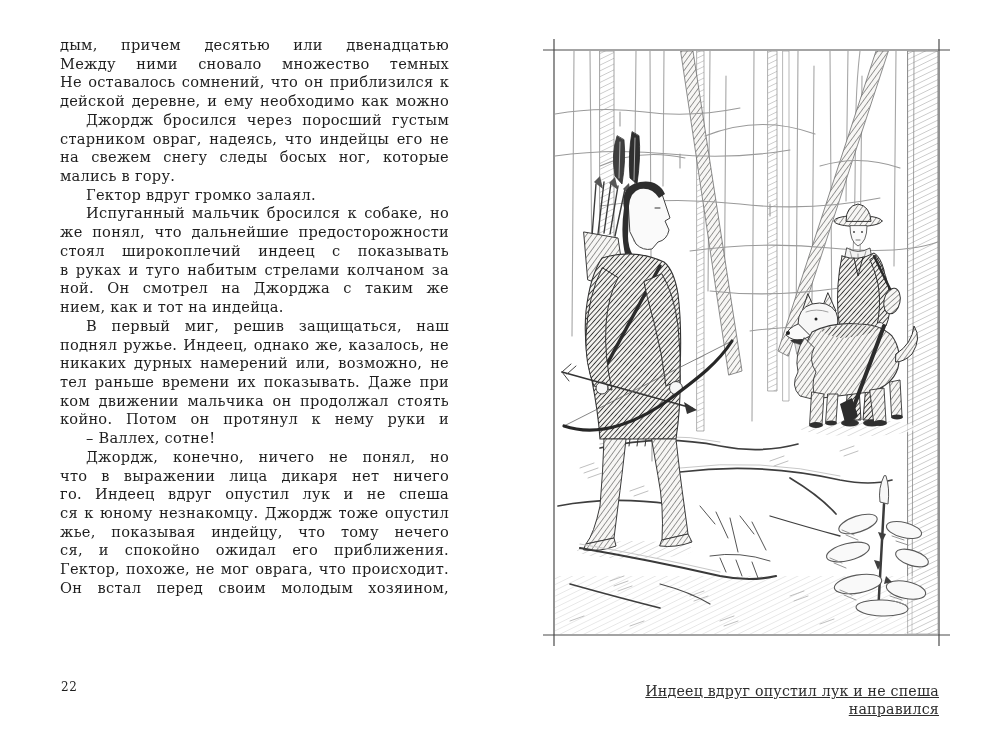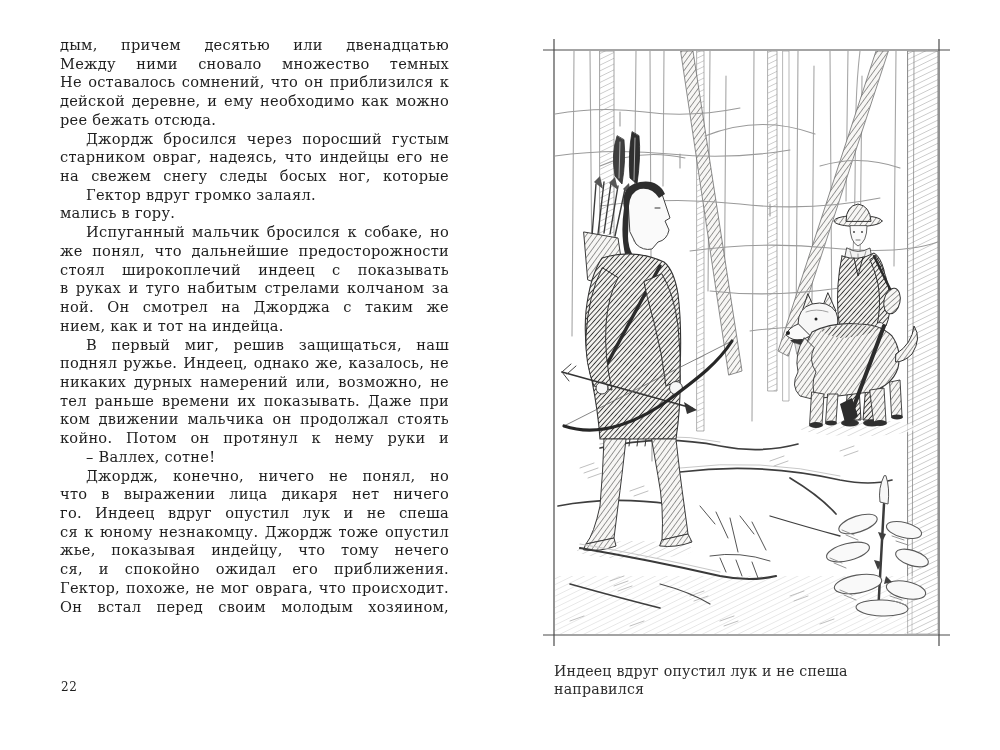--- a/index.html
+++ b/index.html
@@ -12,40 +12,39 @@
               color:#1e1e1e;font-size:14.6px;line-height:18.73px;
               letter-spacing:.25px;}
   .line{height:18.73px;overflow:hidden;text-align:justify;text-align-last:justify;}
   .line.last{text-align-last:left;}
   .line.ind{text-indent:26px;}
   .page-number{position:absolute;left:61px;top:680px;font-size:12px;
                color:#1e1e1e;letter-spacing:.5px;}
 
   
   .illustration-svg{position:absolute;left:540px;top:36px;width:413px;height:613px;}
-  .caption{position:absolute;left:554px;top:663px;width:385px;text-align:left;
-           font-size:14.2px;line-height:17.6px;color:#2c2c2c;letter-spacing:.2px;}
+  .caption{position:absolute;left:554px;top:683px;width:385px;text-align:right;
+           font-size:14.2px;line-height:17.6px;color:#2c2c2c;letter-spacing:.2px;text-decoration:underline;}
 </style>
 </head>
 <body>
 
 <div class="spread">
 
   <div>
     <div class="text-block">
       <div class="line">дым, причем десятью или двенадцатью столбами.</div>
       <div class="line">Между ними сновало множество темных увидел.</div>
       <div class="line">Не оставалось сомнений, что он приблизился к ин-</div>
       <div class="line">дейской деревне, и ему необходимо как можно ско-</div>
-      <div class="line last">рее бежать отсюда.</div>
       <div class="line ind">Джордж бросился через поросший густым ку-</div>
       <div class="line">старником овраг, надеясь, что индейцы его не заме-</div>
       <div class="line">на свежем снегу следы босых ног, которые подни-</div>
+      <div class="line last">мались в гору.</div>
       <div class="line ind last">Гектор вдруг громко залаял.</div>
-      <div class="line last">мались в гору.</div>
       <div class="line ind">Испуганный мальчик бросился к собаке, но тут</div>
       <div class="line">же понял, что дальнейшие предосторожности бес-</div>
       <div class="line">стоял широкоплечий индеец с показывать луком</div>
       <div class="line">в руках и туго набитым стрелами колчаном за спи-</div>
       <div class="line">ной. Он смотрел на Джорджа с таким же удивле-</div>
       <div class="line last">нием, как и тот на индейца.</div>
       <div class="line ind">В первый миг, решив защищаться, наш герой</div>
       <div class="line">поднял ружье. Индеец, однако же, казалось, не имел</div>
       <div class="line">никаких дурных намерений или, возможно, не хо-</div>
       <div class="line">тел раньше времени их показывать. Даже при рез-</div>

